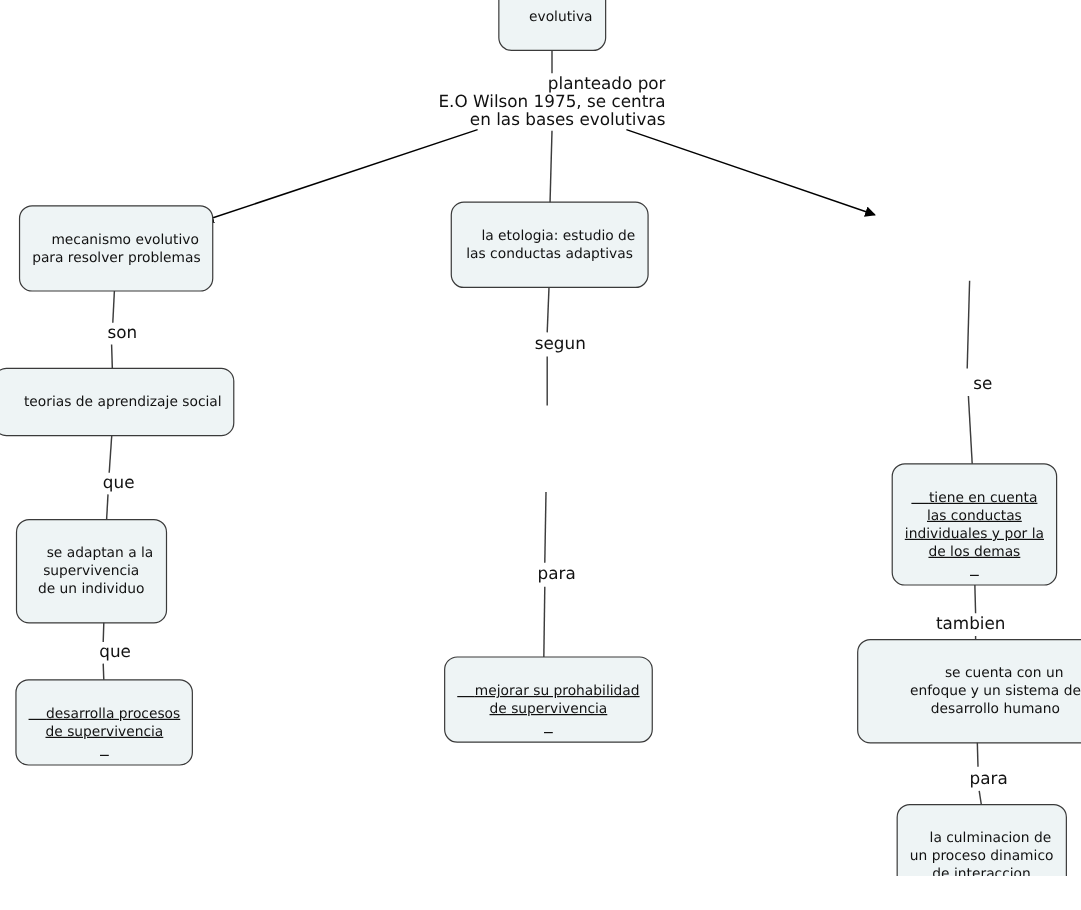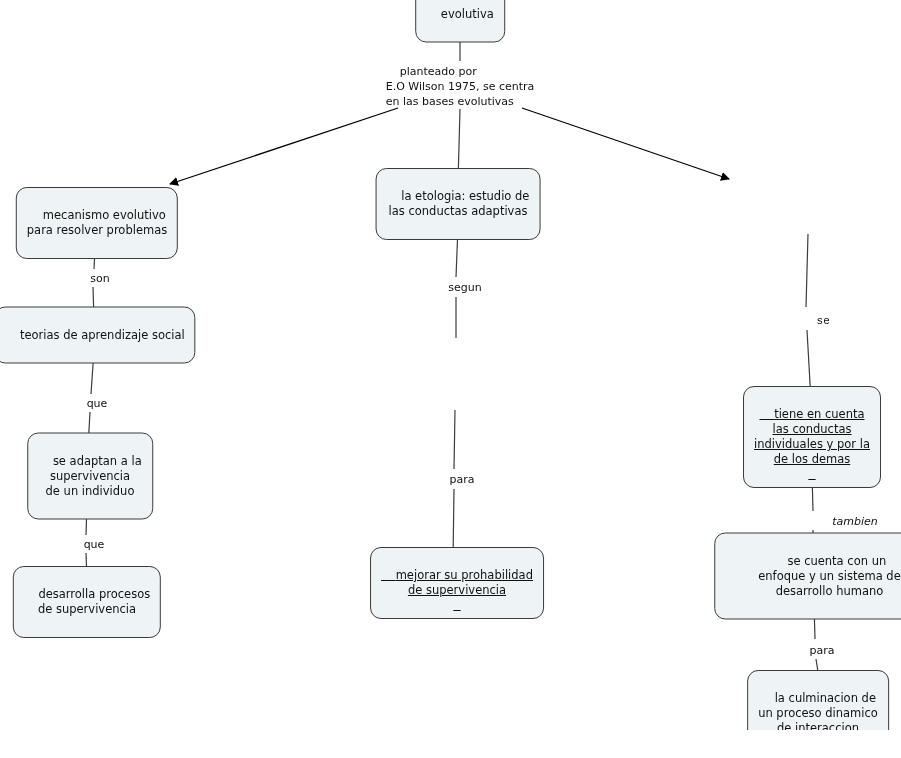--- a/index.html
+++ b/index.html
@@ -32,23 +32,23 @@
     text-align: center;
     white-space: pre;
     font-size: 11.5px;
     line-height: 15px;
     color: #111111;
     cursor: default;
   }
   .linking-phrase {
     position: absolute;
     transform: translate(-50%, -50%);
-    text-align: left;
+    text-align: right;
     white-space: pre;
-    font-size: 11px;
+    font-size: 14px;
     line-height: 15px;
     color: #111111;
   }
 </style>
 </head>
 <body>
 
 <div class="canvas">
 
   <svg class="edges" viewBox="0 0 901 758" xmlns="http://www.w3.org/2000/svg">
@@ -91,71 +91,71 @@
   <div class="concept" style="left:460px; top:14px;">
     <span>evolutiva</span>
   </div>
 
   <div class="linking-phrase" style="left:460px; top:86px;">
     <span>planteado por
 E.O Wilson 1975, se centra
 en las bases evolutivas</span>
   </div>
 
-  <div class="concept" style="left:97px; top:207px;margin-top:16px;">
+  <div class="concept" style="left:97px; top:207px;">
     <span>mecanismo evolutivo
 para resolver problemas</span>
   </div>
   <div class="linking-phrase" style="left:93px; top:278px;">
     <span>son</span>
   </div>
   <div class="concept" style="left:95px; top:335px;">
     <span>teorias de aprendizaje social</span>
   </div>
   <div class="linking-phrase" style="left:90px; top:403px;">
     <span>que</span>
   </div>
-  <div class="concept" style="left:90px; top:476px;">
+  <div class="concept" style="left:76px; top:476px;">
     <span>se adaptan a la
 supervivencia
 de un individuo</span>
   </div>
   <div class="linking-phrase" style="left:87px; top:544px;">
     <span>que</span>
   </div>
-  <div class="concept" style="left:87px; top:602px;">
+  <div class="concept" style="left:87px; top:602px;text-decoration:underline;">
     <span>desarrolla procesos
 de supervivencia</span>
   </div>
 
   <div class="concept" style="left:458px; top:204px;text-align:center;">
     <span>la etologia: estudio de
 las conductas adaptivas</span>
   </div>
   <div class="linking-phrase" style="left:458px; top:287px;">
     <span>segun</span>
   </div>
   <div class="linking-phrase" style="left:455px; top:479px;">
     <span>para</span>
   </div>
   <div class="concept" style="left:457px; top:583px;text-decoration:underline;">
     <span>mejorar su prohabilidad
 de supervivencia</span>
   </div>
 
-  <div class="linking-phrase" style="left:810px; top:321px;font-family:Liberation Mono, monospace;">
+  <div class="linking-phrase" style="left:810px; top:321px;">
     <span>se</span>
   </div>
   <div class="concept" style="left:812px; top:437px;text-decoration:underline;">
     <span>tiene en cuenta
 las conductas
 individuales y por la
 de los demas</span>
   </div>
-  <div class="linking-phrase" style="left:848px; top:521px;font-style:italic;">
+  <div class="linking-phrase" style="left:800px; top:521px;">
     <span>tambien</span>
   </div>
   <div class="concept" style="left:813px; top:576px;padding-left:43px;">
     <span>se cuenta con un
 enfoque y un sistema de
 desarrollo humano</span>
   </div>
   <div class="linking-phrase" style="left:815px; top:650px;">
     <span>para</span>
   </div>

